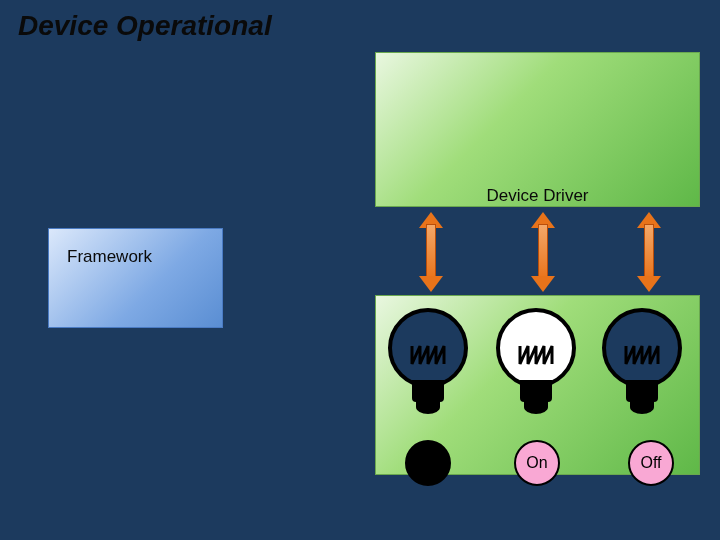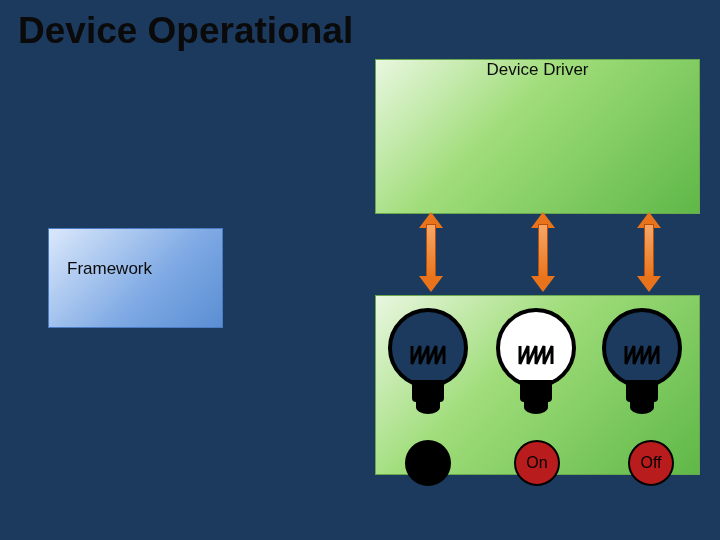--- a/index.html
+++ b/index.html
@@ -8,47 +8,48 @@
     height: 540px;
     background: #1c3a5e;
     font-family: Arial, Helvetica, sans-serif;
     position: relative;
     overflow: hidden;
   }
   .title {
     position: absolute;
     top: 10px;
     left: 18px;
-    font-size: 37px;
+    font-size: 28px;
     font-weight: bold;
     color: #0a0a0a;
+    font-style: italic;
   }
   .driver-box {
     position: absolute;
-    top: 59px;
+    top: 52px;
     left: 375px;
     width: 325px;
     height: 155px;
     background: linear-gradient(135deg, #e9f7e0 0%, #a0dd7a 40%, #5fb848 100%);
     border: 1px solid #6aa84f;
     display: flex;
-    align-items: flex-start;
+    align-items: flex-end;
     justify-content: center;
     font-size: 17px;
     color: #0a0a0a;
   }
   .framework-box {
     position: absolute;
     top: 228px;
     left: 48px;
     width: 175px;
     height: 100px;
     background: linear-gradient(135deg, #dbe8fb 0%, #7ea9e4 60%, #5a8ed3 100%);
     border: 1px solid #4a7bc4;
-    padding: 30px 18px;
+    padding: 18px 18px;
     font-size: 17px;
     color: #0a0a0a;
   }
   .bulb-panel {
     position: absolute;
     top: 295px;
     left: 375px;
     width: 325px;
     height: 180px;
     background: linear-gradient(135deg, #e9f7e0 0%, #a0dd7a 40%, #5fb848 100%);
@@ -138,21 +139,21 @@
   .bulb3 { top: 308px; left: 602px; }
 
   .status-dot {
     position: absolute;
     width: 46px;
     height: 46px;
     border-radius: 50%;
     border: 2px solid #000;
   }
   .status-dot.black { background: #000; }
-  .status-dot.white { background: #b91c1c; display: flex; align-items: center; justify-content: center; font-size: 16px; color: #000; }
+  .status-dot.white { background: #f9a8d4; display: flex; align-items: center; justify-content: center; font-size: 16px; color: #000; }
   .status1 { top: 440px; left: 405px; }
   .status2 { top: 440px; left: 514px; }
   .status3 { top: 440px; left: 628px; }
 </style>
 </head>
 <body>
 
 <div class="title">Device Operational</div>
 
 <div class="driver-box">

